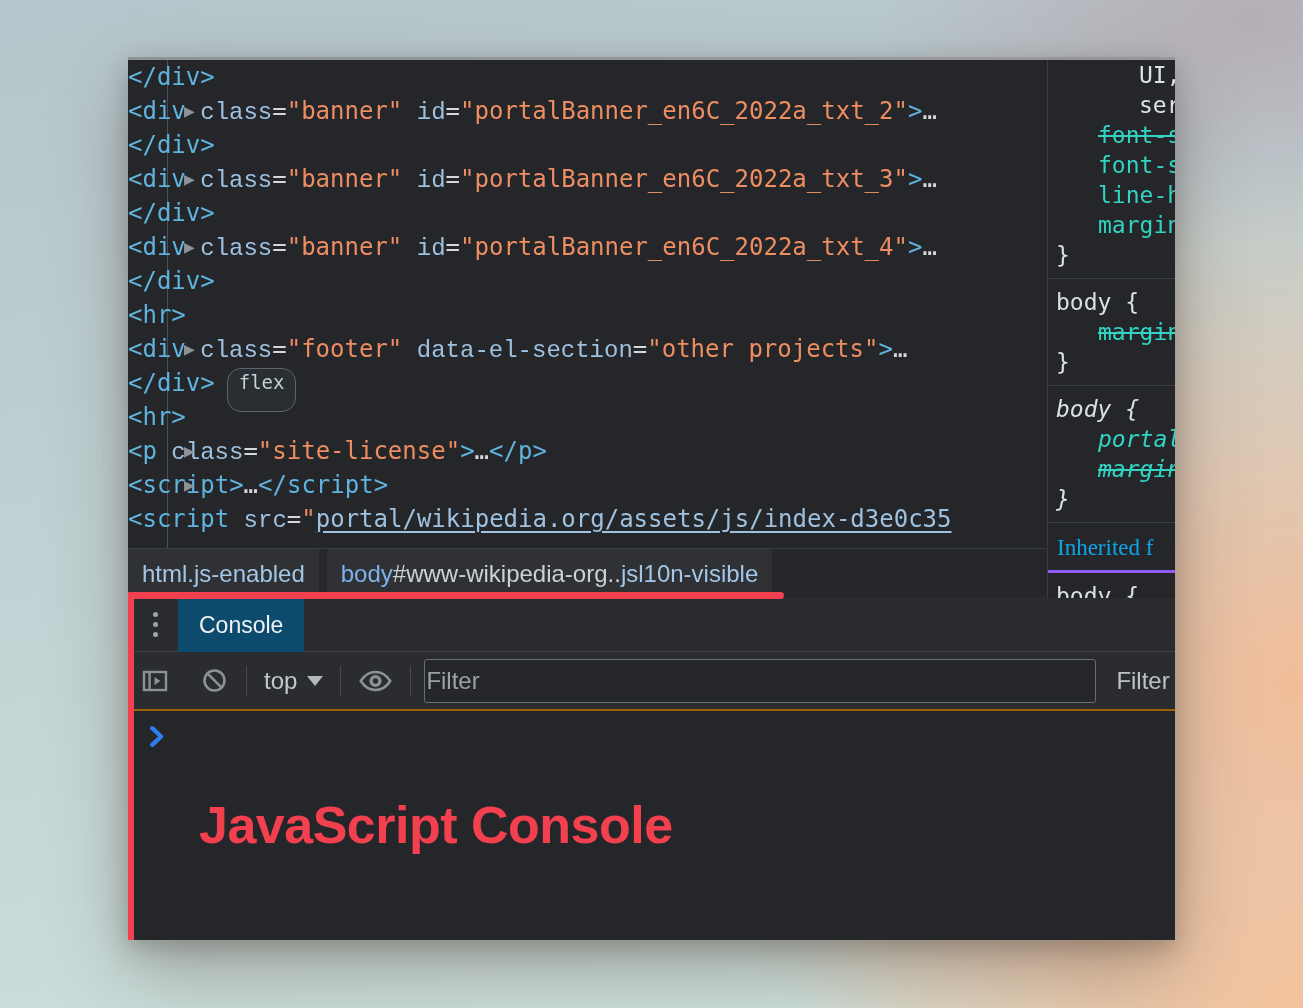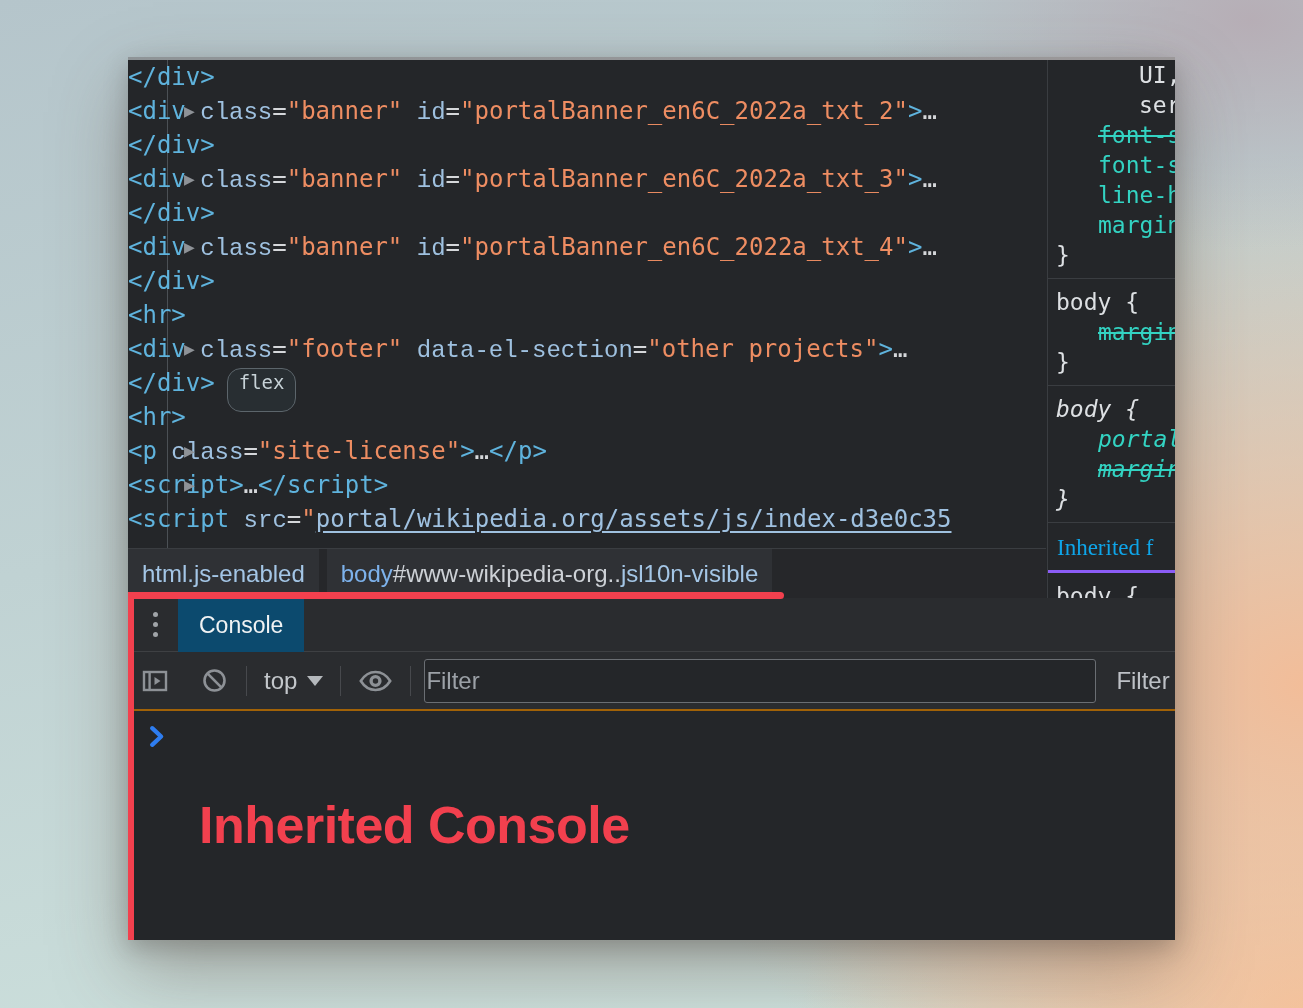--- a/index.html
+++ b/index.html
@@ -183,19 +183,19 @@
       <span class="tb-sep sep3"></span>
       <input class="filter-input" type="text" placeholder="Filter" style="">
       <span class="levels-label">Filter</span>
     </div>
     <div class="console-content">
       <span class="prompt">
         <svg width="23" height="23" viewBox="0 0 16 16">
           <path d="M5 2.2 L11.2 8 L5 13.8" fill="none" stroke="#2e7df0" stroke-width="3" stroke-linecap="round" stroke-linejoin="round"></path>
         </svg>
       </span>
-      <div class="big-annotation">Inherited Console</div>
+      <div class="big-annotation">JavaScript Console</div>
     </div>
   </div>
 
   <div class="red-line-h"></div>
   <div class="red-line-v"></div>
 </div>
 
 </body></html>

